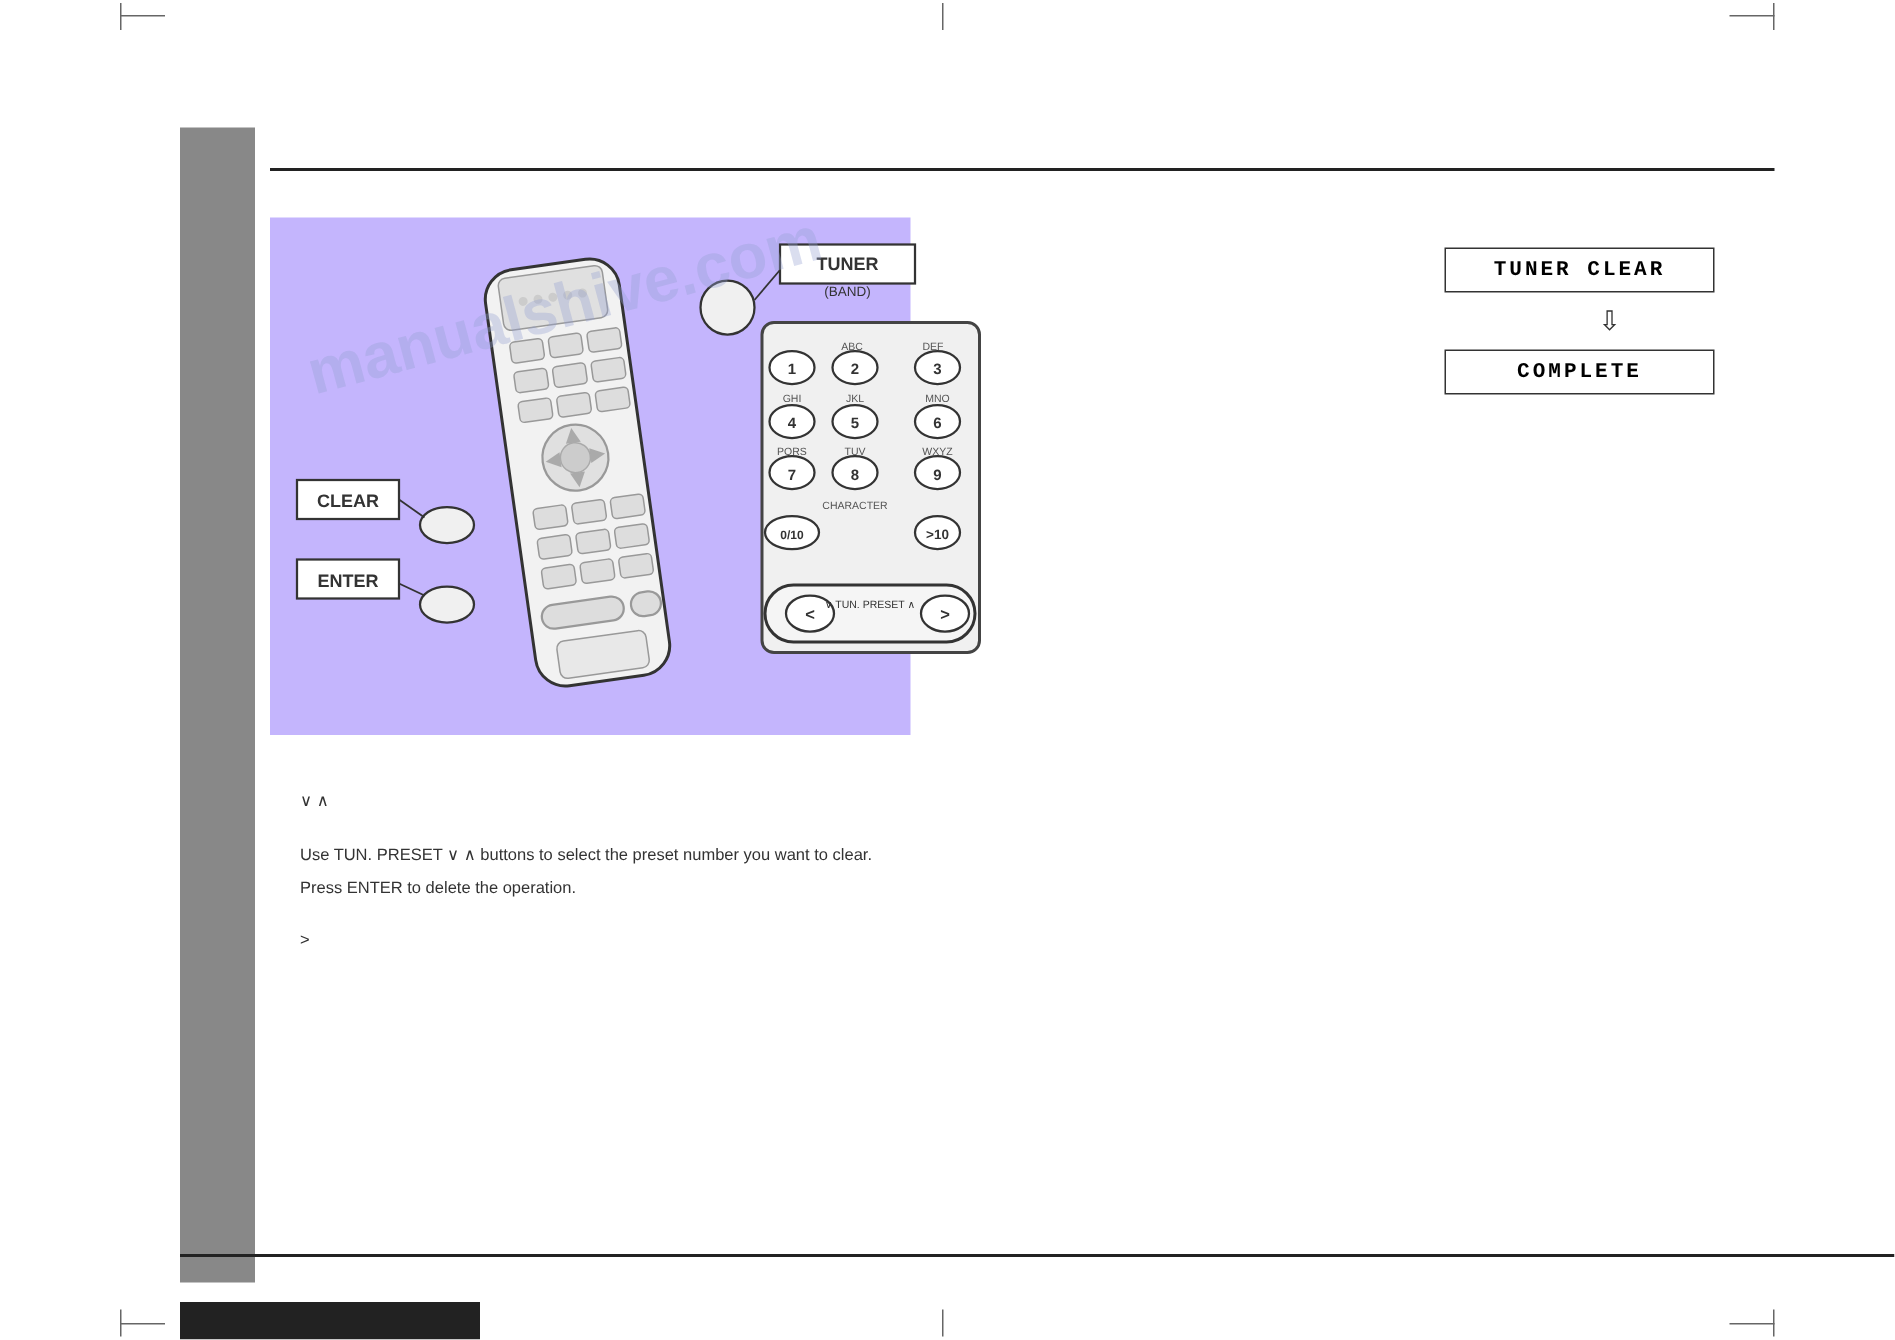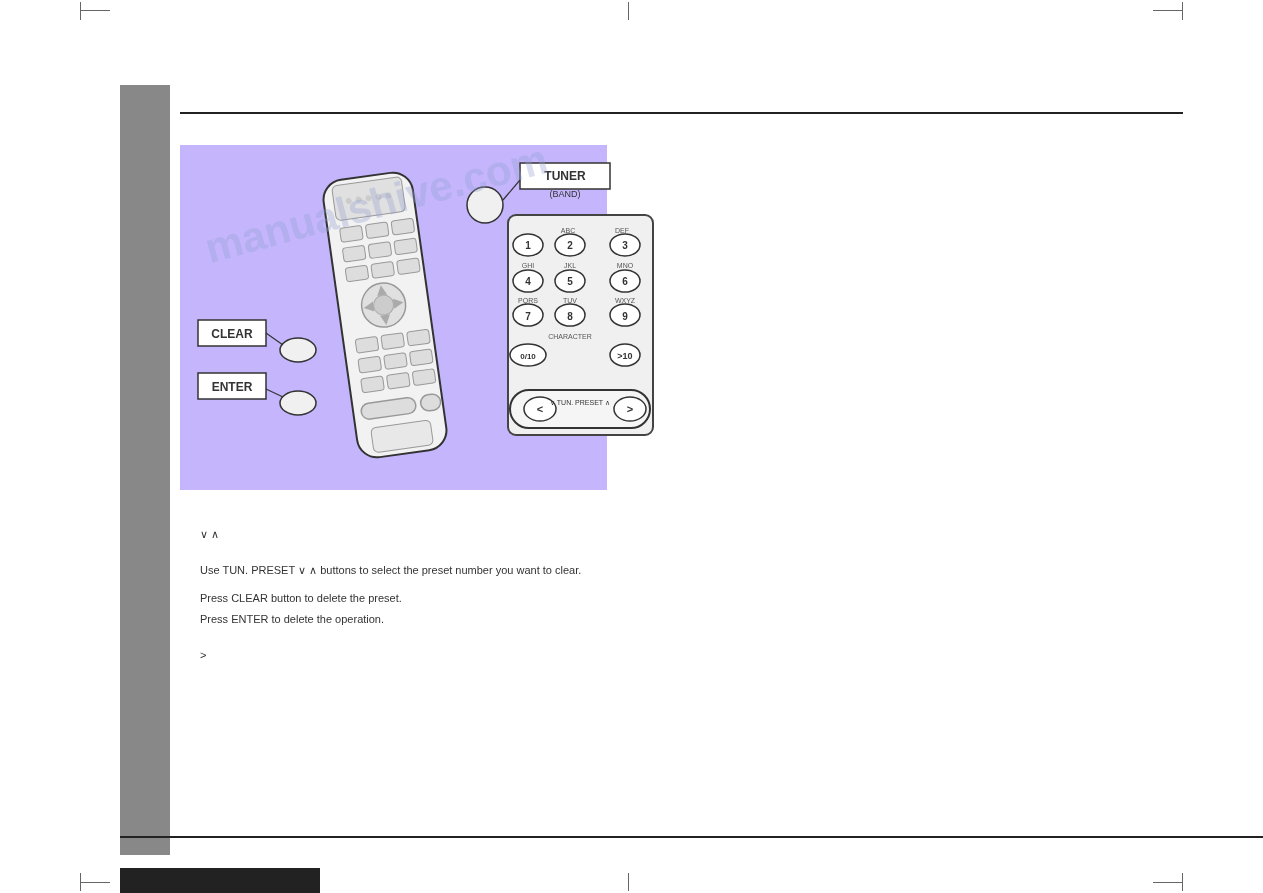--- a/index.html
+++ b/index.html
@@ -302,25 +302,33 @@
       <rect x="18" y="228" width="68" height="26" fill="white" stroke="#333" stroke-width="1.5"></rect>
       <text x="52" y="246" font-size="12" font-weight="bold" font-family="Arial" text-anchor="middle" fill="#333">ENTER</text>
 
       <ellipse cx="118" cy="258" rx="18" ry="12" fill="#f0f0f0" stroke="#333" stroke-width="1.5"></ellipse>
 
       <line x1="86" y1="244" x2="103" y2="252" stroke="#333" stroke-width="1.2"></line>
 
     </svg>
   </div>
 
+  <div class="display-area">
+    <div>
+      <div class="display-box">TUNER CLEAR</div>
+    </div>
+    <div class="display-arrow">⇩</div>
+    <div>
+      <div class="display-box">COMPLETE</div>
+    </div>
+  </div>
 
   <div class="instruction-area">
     <div class="instruction-line">∨  ∧</div>
     <div class="instruction-line" style="margin-top:16px;font-size:11px;">Use TUN. PRESET ∨ ∧ buttons to select the preset number you want to clear.</div>
-    <div class="instruction-line" style="margin-top:8px;">Press CLEAR button to delete the preset.</div>
     <div class="instruction-line">Press ENTER to delete the operation.</div>
     <div class="instruction-line" style="margin-top:16px;">&gt;</div>
   </div>
 
 </div>
 
 <div class="bottom-bar"></div>
 
 <div class="bottom-rule"></div>
 

